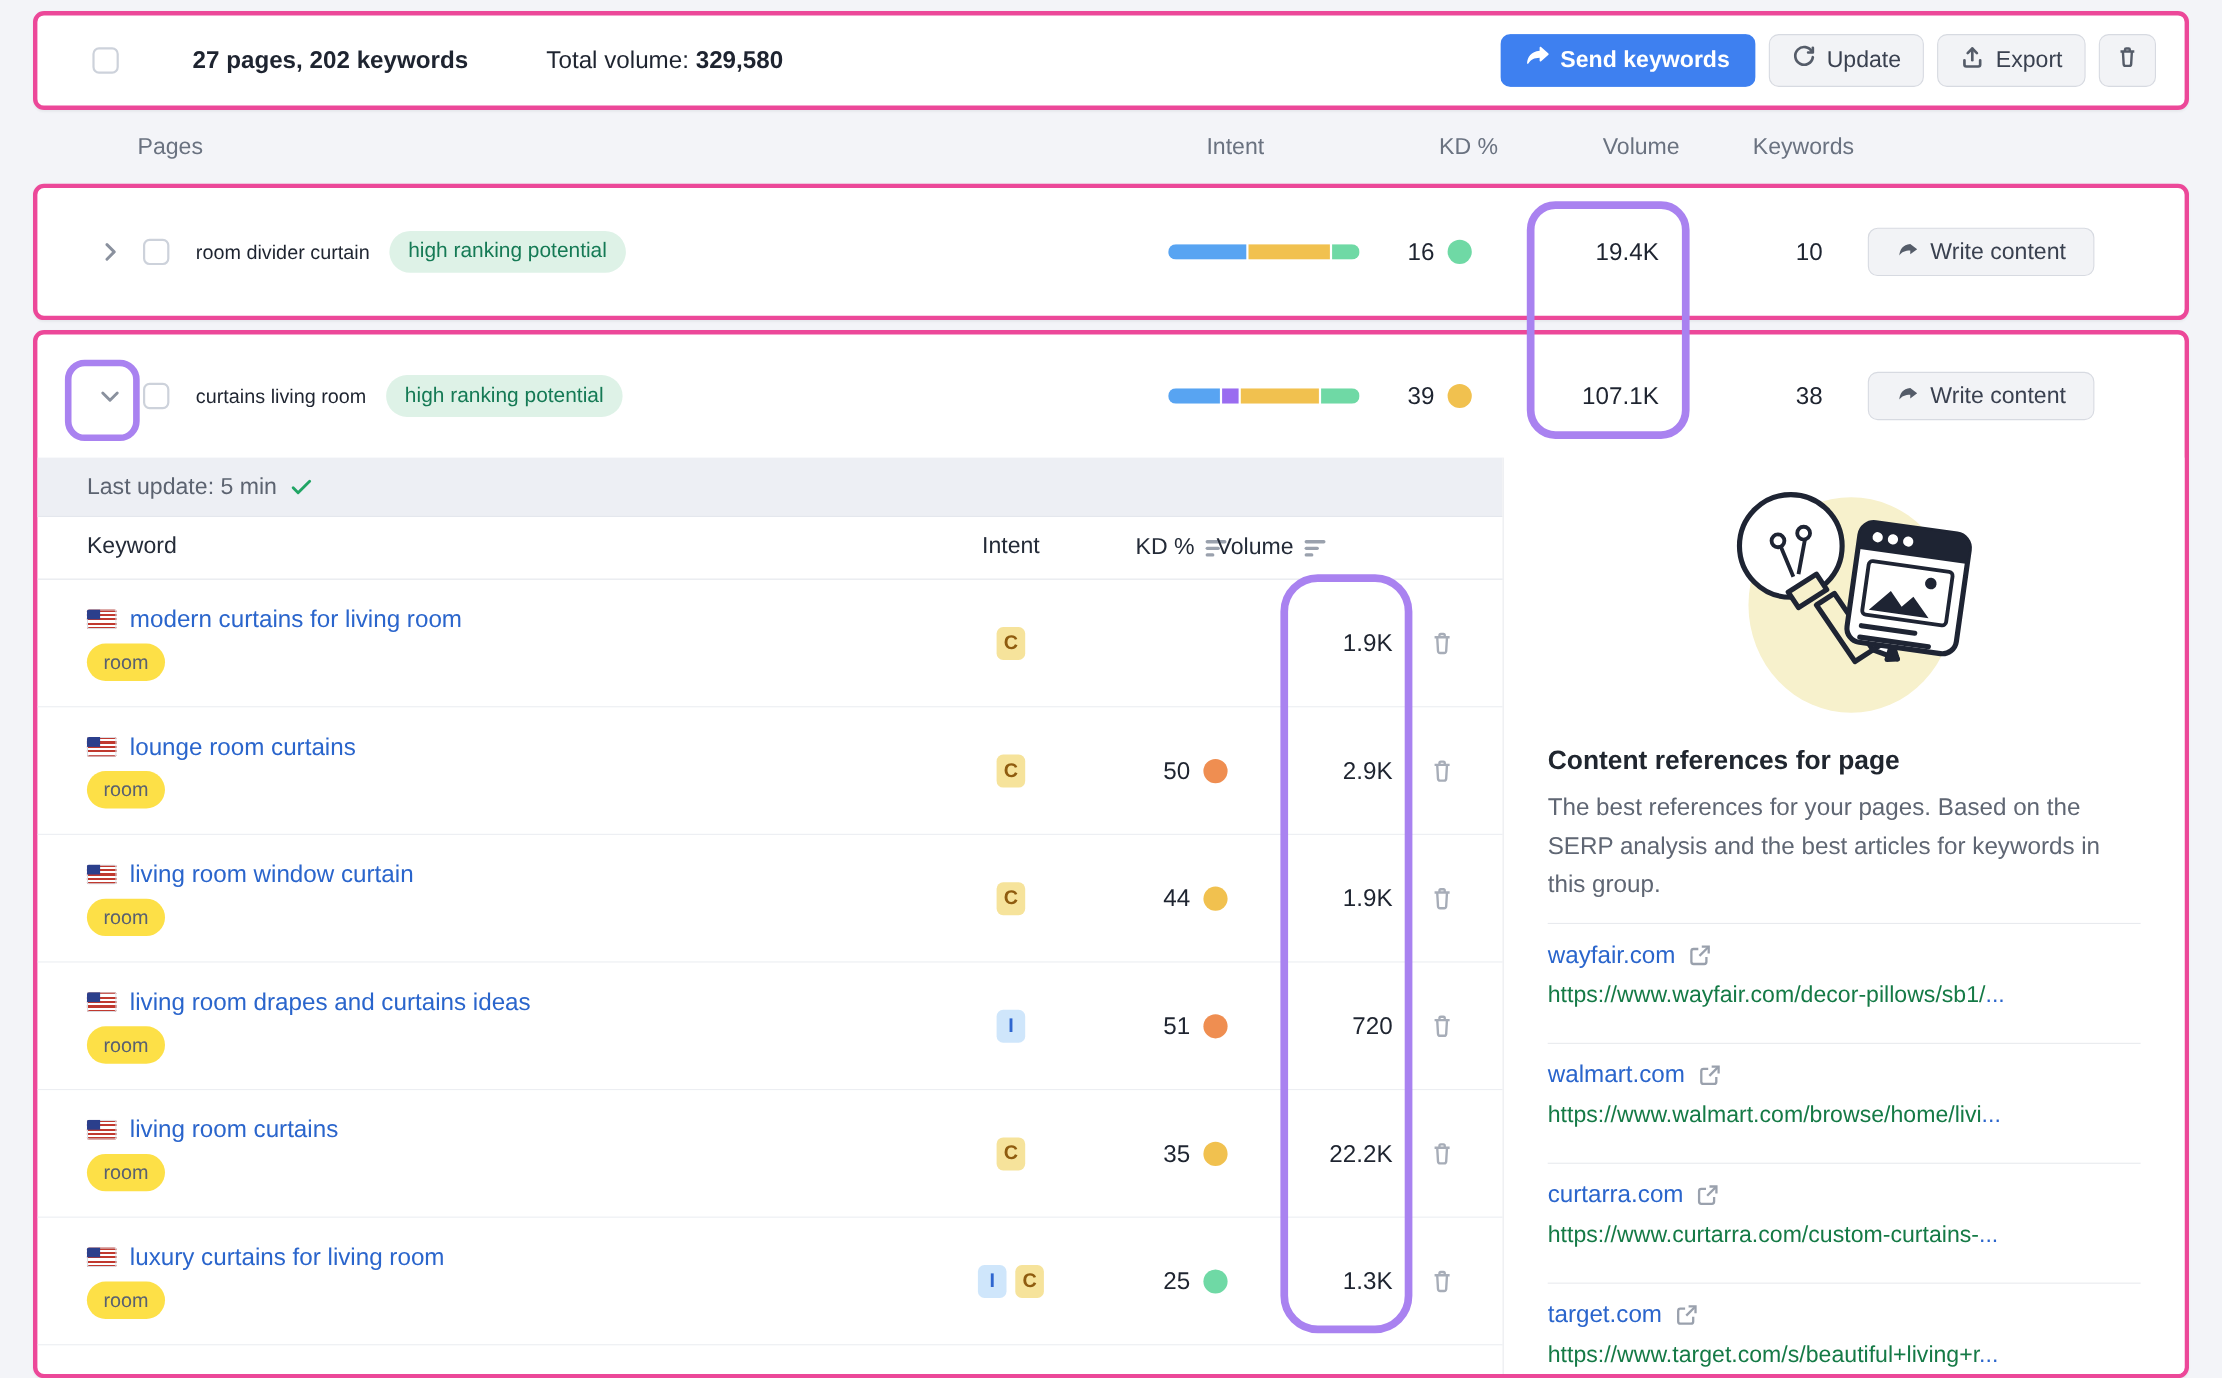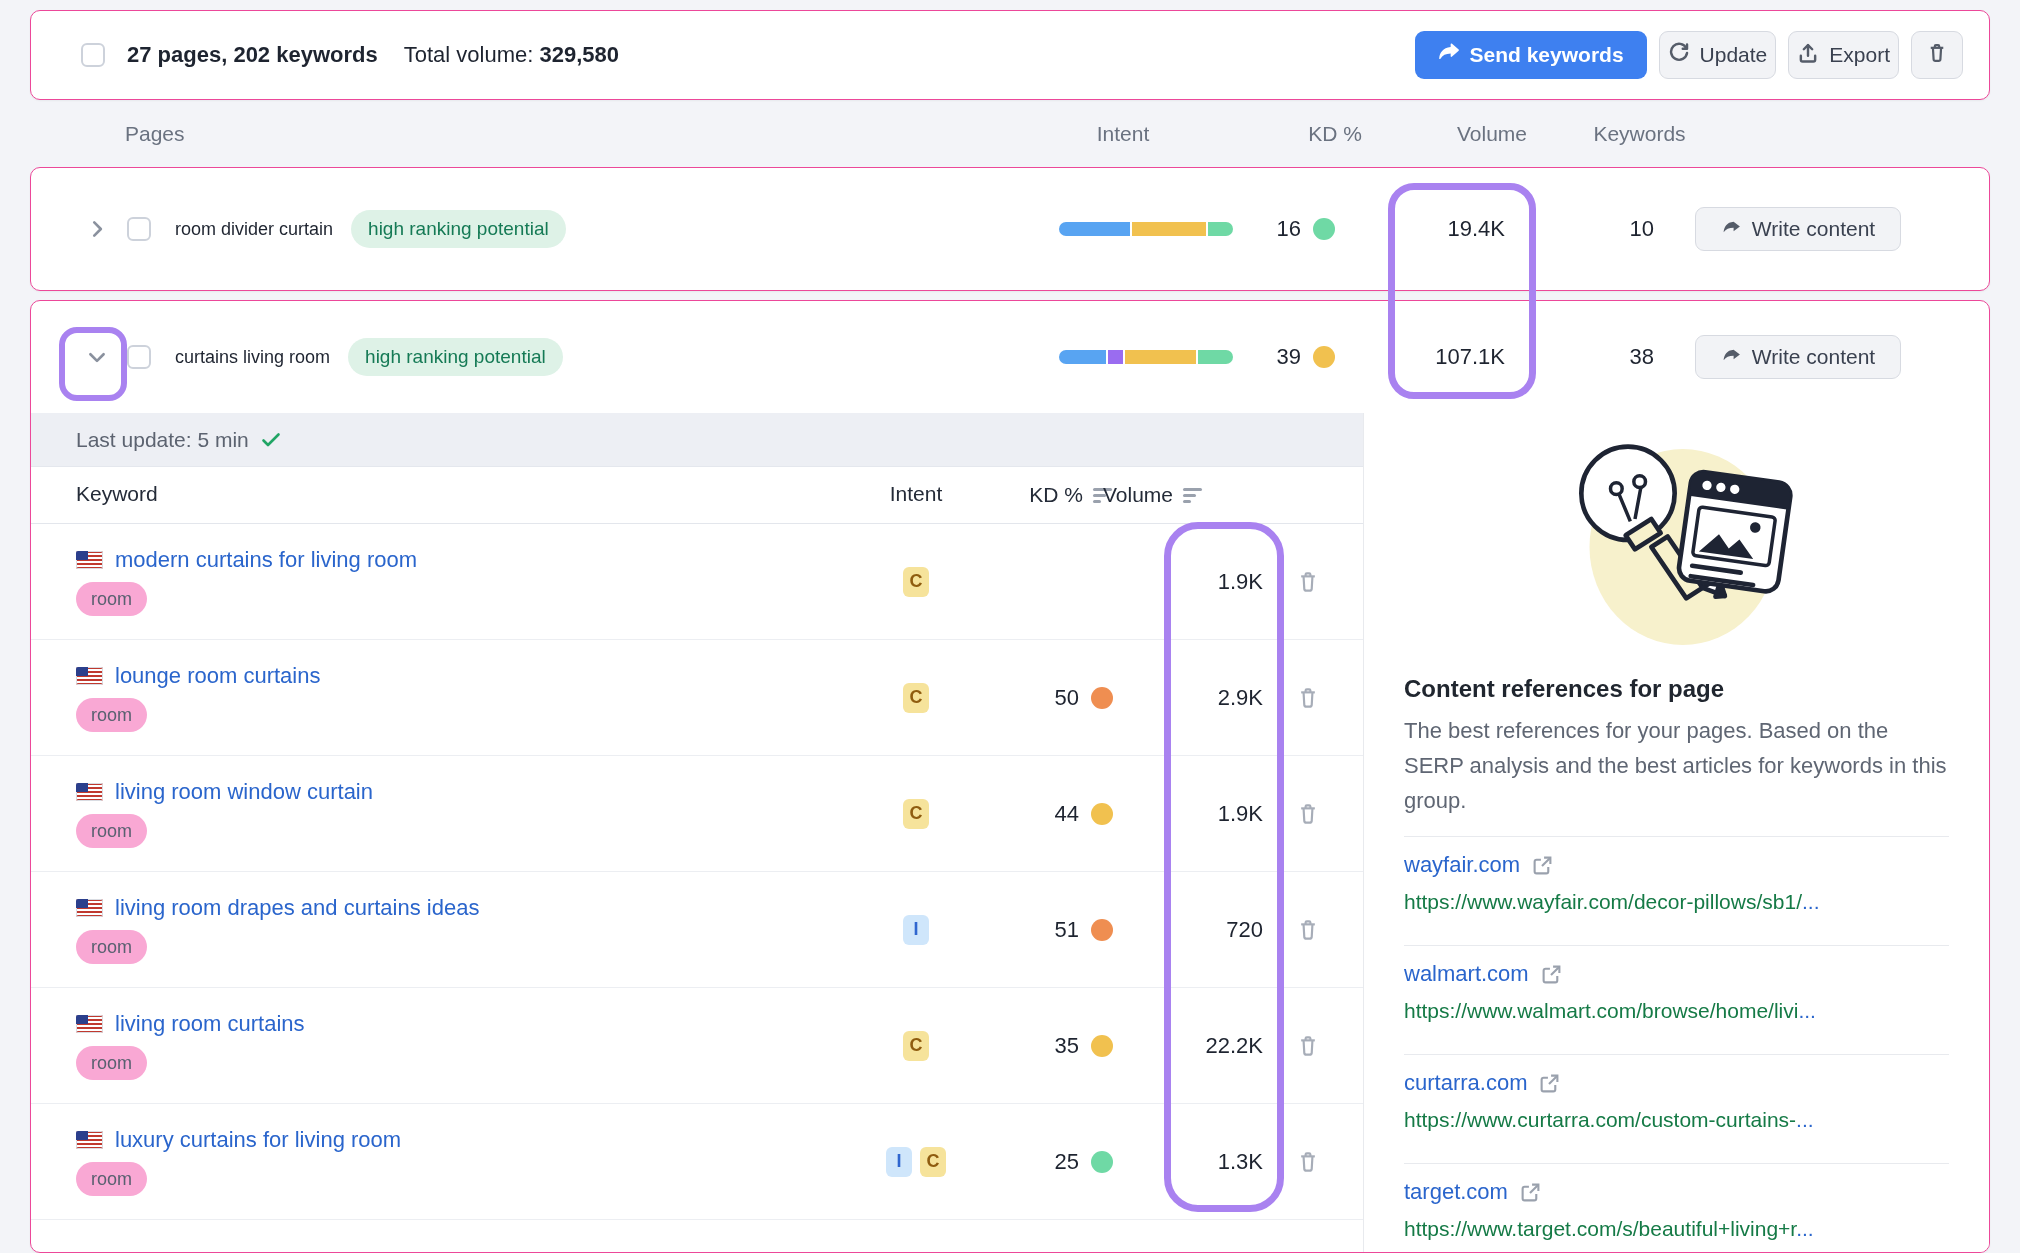--- a/index.html
+++ b/index.html
@@ -1,34 +1,34 @@
 <!DOCTYPE html>
 <html><head>
 <meta charset="utf-8">
 <style>
   * { margin:0; padding:0; box-sizing:border-box; }
   html,body { background:#f3f4f8; }
   body { font-family:"Liberation Sans","DejaVu Sans",sans-serif; color:#1e2430; }
   .app { position:relative; width:2020px; height:1253px; background:#f3f4f8; overflow:hidden; }
 
-  .card { position:absolute; background:#fff; border:1px solid #ec4899; border-radius:10px;
-          box-shadow:0 1px 2px rgba(25,32,45,.05); }
+  .card { position:absolute; background:#fff; border:4px solid #ec4899; border-radius:10px;
+          box-shadow:0 1px 2px rgba(25,32,45,.05);gap:45px; }
 
   
   .topbar { left:30px; top:10px; width:1960px; height:90px; display:flex; align-items:center; padding:0 26px 0 50px; }
   .checkbox { width:24px; height:24px; border:2px solid #cdd2db; border-radius:6px; background:#fff; flex:none; cursor:pointer; }
   .topbar-summary { font-size:22px; font-weight:700; margin-left:22px; }
   .topbar-volume { font-size:22px; color:#1e2430; margin-left:26px; }
   .topbar-volume b { font-weight:700; }
   .topbar-actions { margin-left:auto; display:flex; align-items:center; gap:12px; }
   .btn { display:inline-flex; align-items:center; justify-content:center; gap:10px; height:48px;
          border-radius:9px; font-size:21px; cursor:pointer; border:1px solid transparent;
          font-family:inherit; }
   .btn-primary { background:#3e80f0; color:#fff; font-weight:700; padding:0 22px; }
-  .btn-light { background:#f2f3f6; color:#3a4150; border-color:#d7dae1; padding:0 8px; font-weight:500; }
+  .btn-light { background:#f2f3f6; color:#3a4150; border-color:#d7dae1; padding:0 20px; font-weight:500; }
   .btn-icon { width:52px; padding:0; }
   .btn svg { flex:none; }
 
   
   .cols-header { position:absolute; left:30px; top:114px; width:1960px; height:44px; }
   .cols-header span { position:absolute; top:8px; font-size:21px; color:#6a7280; }
   .col-pages { left:95px; }
   .col-intent { left:1028px; width:130px; text-align:center; }
   .col-kd { left:1245px; width:120px; text-align:center; }
   .col-volume { left:1400px; width:124px; text-align:center; }
@@ -73,21 +73,21 @@
   .sort-icon i:nth-child(1){width:19px;} .sort-icon i:nth-child(2){width:13px;} .sort-icon i:nth-child(3){width:8px;}
 
   .krow { position:relative; height:116px; border-bottom:1px solid #eceef2; }
   .krow-main { position:absolute; left:45px; top:0; bottom:0; display:flex; flex-direction:column; justify-content:center; gap:9px; }
   .kline { display:flex; align-items:center; gap:12px; }
   .flag { position:relative; width:27px; height:18px; border-radius:2px; flex:none; overflow:hidden;
           background:repeating-linear-gradient(180deg,#c0392f 0 2px,#fff 2px 4px); box-shadow:0 0 0 1px #d9dce2 inset; }
   .flag::after { content:""; position:absolute; left:0; top:0; width:12px; height:9px; background:#2b3f8c; }
   .klink { font-size:22px; color:#2a65cc; text-decoration:none; cursor:pointer; }
   .ktag { display:inline-flex; align-items:center; height:34px; padding:0 15px; border-radius:17px;
-          background:#f9a8d4; color:#596070; font-size:18px; width:fit-content; }
+          background:#fde047; color:#596070; font-size:18px; width:fit-content; }
   .kcell-intent { position:absolute; left:815px; width:140px; top:0; bottom:0; display:flex; align-items:center; justify-content:center; gap:8px; }
   .intent-badge { display:inline-flex; align-items:center; justify-content:center; width:26px; height:30px;
                   border-radius:6px; font-size:18px; font-weight:700; }
   .intent-badge:empty { display:none; }
   .ib-c { background:#f6e39b; color:#8f5c0f; }
   .ib-i { background:#cfe6fb; color:#2f66cf; }
   .kcell-kd { position:absolute; left:930px; width:152px; top:0; bottom:0; display:flex; align-items:center; justify-content:flex-end; gap:12px; font-size:22px; }
   .kcell-vol { position:absolute; left:1090px; width:142px; top:0; bottom:0; display:flex; align-items:center; justify-content:flex-end; font-size:22px; }
   .kcell-trash { position:absolute; left:1260px; width:34px; top:0; bottom:0; display:flex; align-items:center; justify-content:center; color:#a7adb8; cursor:pointer; }
 

